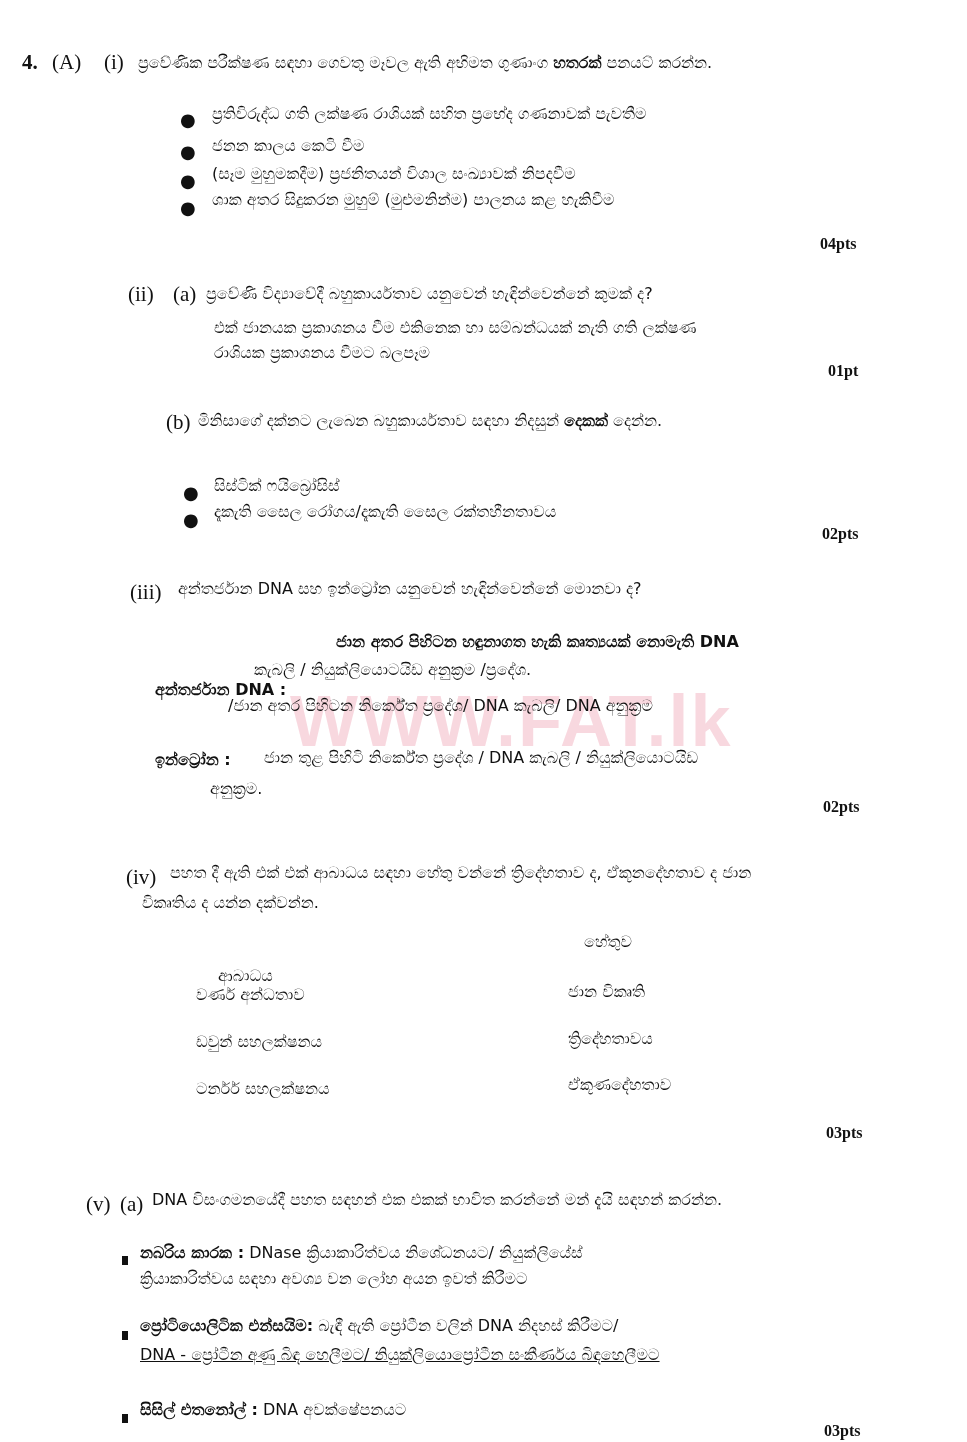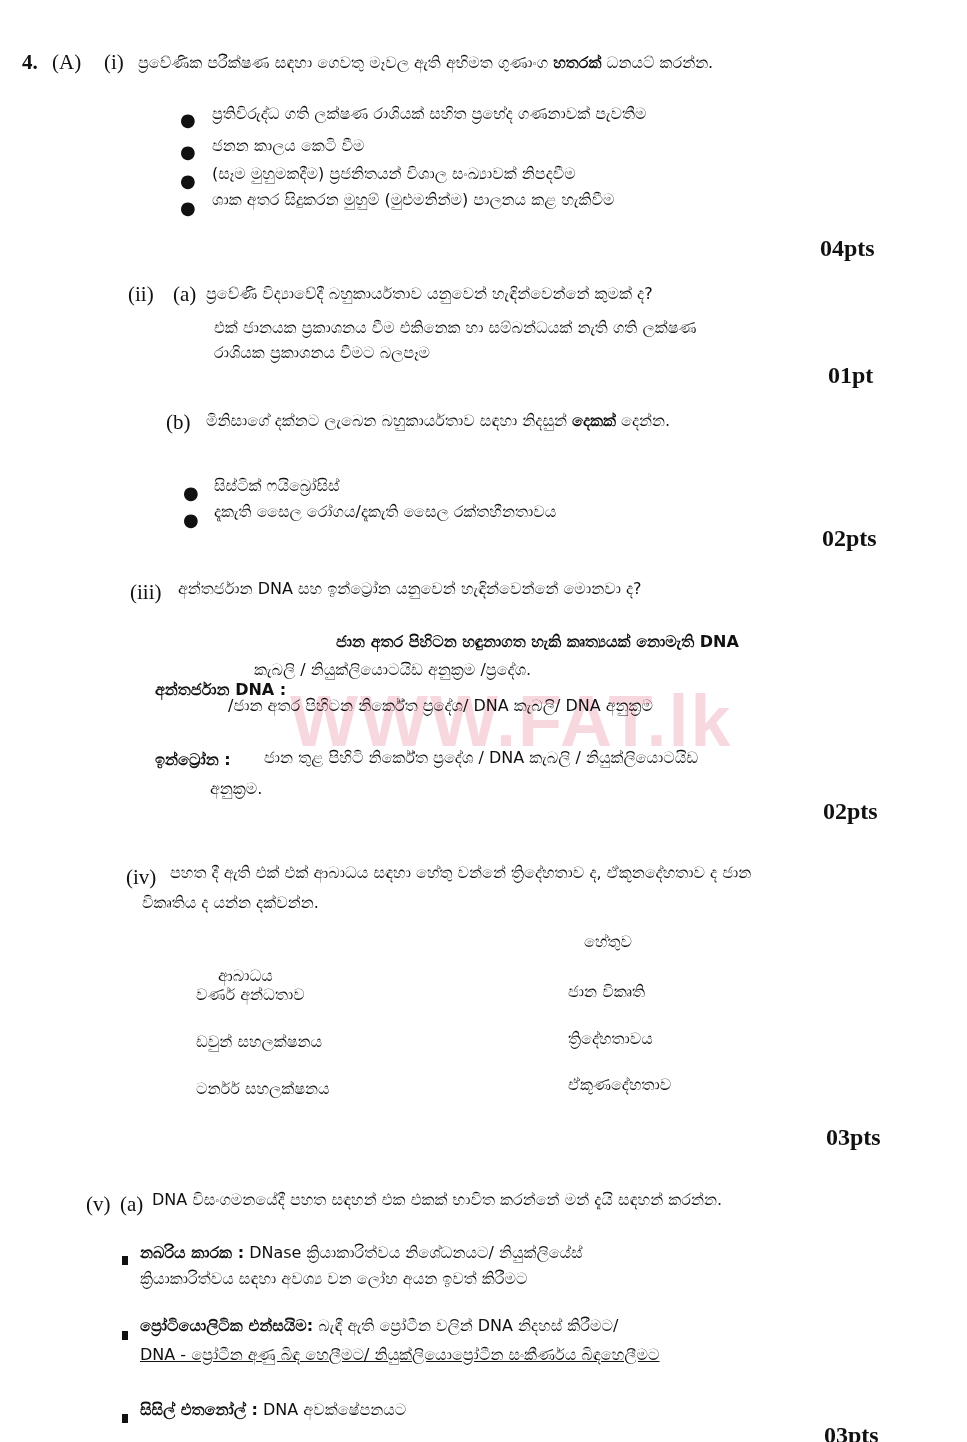--- a/index.html
+++ b/index.html
@@ -2,39 +2,39 @@
 <html><head>
 <meta charset="utf-8">
 <style>
   html, body { margin: 0; padding: 0; }
   body {
     width: 967px; height: 1442px; background: #ffffff; color: #111;
     font-family: "DejaVu Sans", sans-serif; font-size: 16px; position: relative; overflow: hidden;
   }
   .abs { position: absolute; white-space: nowrap; }
   .num { font-family: "Liberation Serif", serif; font-size: 21px; }
-  .pts { font-family: "Liberation Serif", serif; font-weight: bold; font-size: 24px; }
+  .pts { font-family: "Liberation Serif", serif; font-weight: bold; font-size: 16px; }
   .si { font-size: 16px; }
   .bold { font-weight: bold; }
   .bullet { font-size: 18px; }
   .sqb { display: inline-block; width: 6px; height: 9px; background: #111; }
   .wm {
     font-family: "Liberation Sans", sans-serif; font-weight: bold; font-size: 72px;
     color: #f3b9c6; opacity: 0.55; letter-spacing: 2px;
   }
 </style>
 </head>
 <body>
 
 <div class="abs wm" style="left:290px; top:680px;">WWW.FAT.lk</div>
 
 <div class="abs num bold" style="left:22px; top:50px;">4.</div>
 <div class="abs num" style="left:52px; top:50px;">(A)</div>
 <div class="abs num" style="left:104px; top:50px;">(i)</div>
-<div class="abs si" style="left:138px; top:53px;"><span>ප්‍රවේණික පරීක්ෂණ සඳහා ගෙවතු මෑවල ඇති අභිමත ගුණාංග </span><b>හතරක්</b><span> ධනයට් කරන්න.</span></div>
+<div class="abs si" style="left:138px; top:53px;"><span>ප්‍රවේණික පරීක්ෂණ සඳහා ගෙවතු මෑවල ඇති අභිමත ගුණාංග </span><b>හතරක්</b><span> පනයට් කරන්න.</span></div>
 
 <div>
   <div class="abs bullet" style="left:180px; top:109px;">●</div>
   <div class="abs si" style="left:212px; top:104px;">ප්‍රතිවිරුද්ධ ගති ලක්ෂණ රාශියක් සහිත ප්‍රභේද ගණනාවක් පැවතීම</div>
   <div class="abs bullet" style="left:180px; top:141px;">●</div>
   <div class="abs si" style="left:212px; top:136px;">ජනන කාලය කෙටි වීම</div>
   <div class="abs bullet" style="left:180px; top:170px;">●</div>
   <div class="abs si" style="left:212px; top:164px;">(සෑම මුහුමකදීම) ප්‍රජනිතයන් විශාල සංඛ්‍යාවක් නිපදවීම</div>
   <div class="abs bullet" style="left:180px; top:197px;">●</div>
   <div class="abs si" style="left:212px; top:190px;">ශාක අතර සිදුකරන මුහුම් (මුළුමනින්ම) පාලනය කළ හැකිවීම</div>
@@ -42,21 +42,21 @@
 <div class="abs pts" style="left:820px; top:235px;">04pts</div>
 
 <div class="abs num" style="left:128px; top:282px;">(ii)</div>
 <div class="abs num" style="left:173px; top:282px;">(a)</div>
 <div class="abs si" style="left:206px; top:284px;">ප්‍රවේණි විද්‍යාවේදී බහුකාර්යතාව යනුවෙන් හැඳින්වෙන්නේ කුමක් ද?</div>
 <div class="abs si" style="left:214px; top:318px;">එක් ජානයක ප්‍රකාශනය වීම එකිනෙක හා සම්බන්ධයක් නැති ගති ලක්ෂණ</div>
 <div class="abs si" style="left:214px; top:343px;">රාශියක ප්‍රකාශනය වීමට බලපෑම</div>
 <div class="abs pts" style="left:828px; top:362px;">01pt</div>
 
 <div class="abs num" style="left:166px; top:410px;">(b)</div>
-<div class="abs si" style="left:206px; top:411px;"><span>මිනිසාගේ දක්නට ලැබෙන බහුකාර්යතාව සඳහා නිදසුන් </span><b>දෙකක්</b><span> දෙන්න.</span></div>
+<div class="abs si" style="left:198px; top:411px;"><span>මිනිසාගේ දක්නට ලැබෙන බහුකාර්යතාව සඳහා නිදසුන් </span><b>දෙකක්</b><span> දෙන්න.</span></div>
 <div class="abs bullet" style="left:183px; top:482px;">●</div>
 <div class="abs si" style="left:214px; top:476px;">සිස්ටික් ෆයිබ්‍රෝසිස්</div>
 <div class="abs bullet" style="left:183px; top:509px;">●</div>
 <div class="abs si" style="left:214px; top:502px;">දෑකැති සෛල රෝගය/දෑකැති සෛල රක්තහීනතාවය</div>
 <div class="abs pts" style="left:822px; top:525px;">02pts</div>
 
 <div class="abs num" style="left:130px; top:580px;">(iii)</div>
 <div class="abs si" style="left:178px; top:579px;">අන්තර්ජාන DNA සහ ඉන්ට්‍රෝන යනුවෙන් හැඳින්වෙන්නේ මොනවා ද?</div>
 <div class="abs si bold" style="left:155px; top:636px;margin-top:44px;">අන්තර්ජාන DNA :</div>
 <div class="abs si" style="left:336px; top:632px;font-weight:bold;">ජාන අතර පිහිටන හඳුනාගත හැකි කෘත්‍යයක් නොමැති DNA</div>

